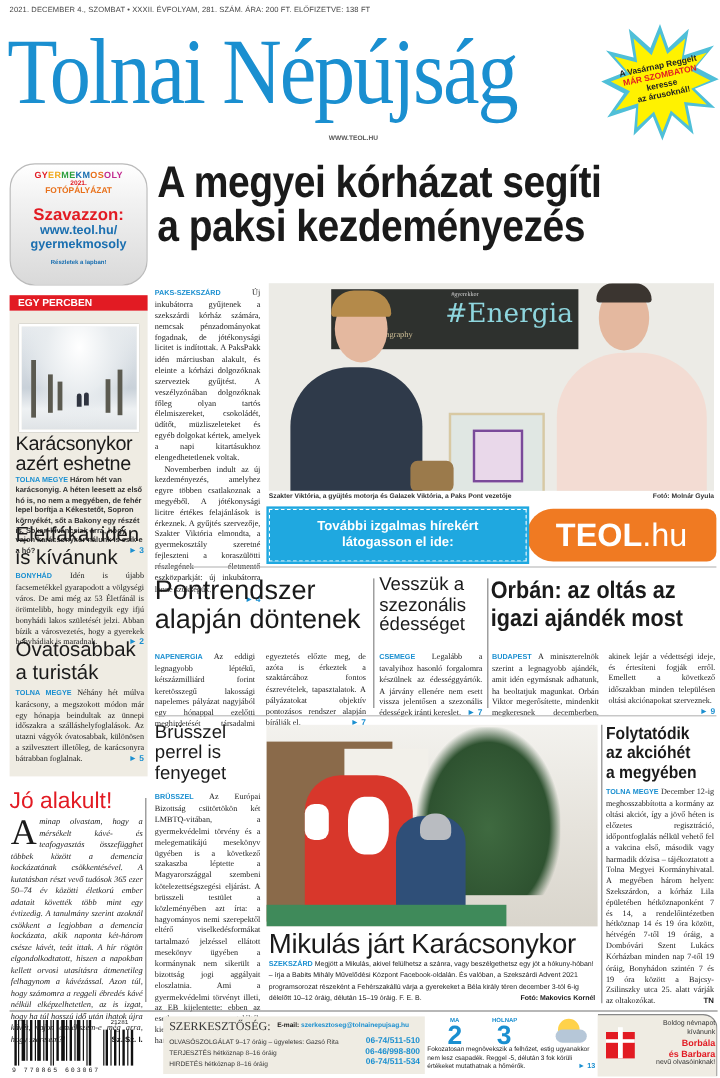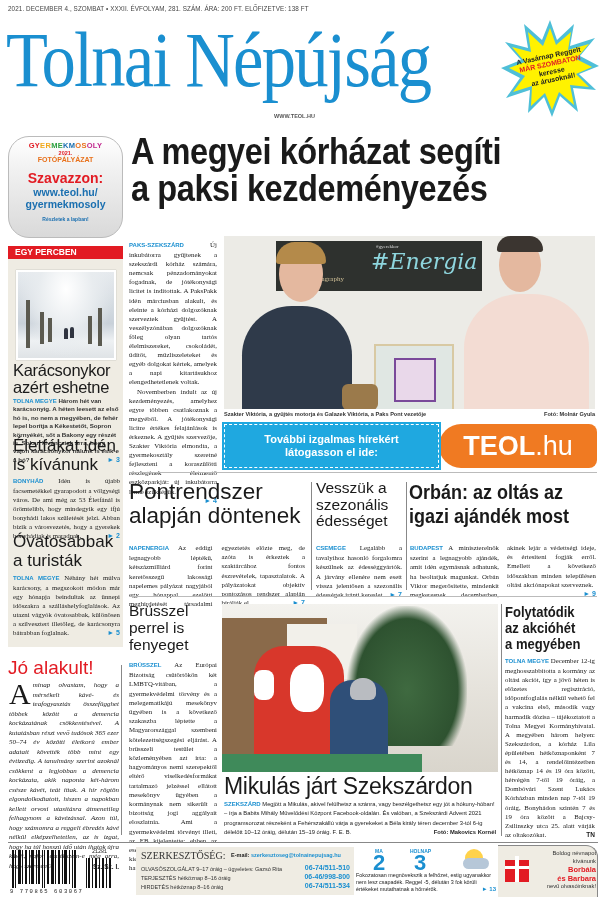--- a/index.html
+++ b/index.html
@@ -51,21 +51,21 @@
   #b-jo { left: 9px; top: 681px; width: 110px; font-size: 7px; line-height: 9.5px; font-style: italic; text-align: justify; }
   #b-jo .drop { float: left; font-size: 30px; line-height: 26px; margin-right: 2px; font-style: normal; }
   #b-jo .sig { float: right; font-style: normal; font-family: "Liberation Sans", sans-serif; font-weight: bold; font-size: 6.5px; }
 
   
   #lead-head { left: 131px; top: 133px; font-family: "Liberation Sans", sans-serif; font-weight: bold; font-size: 37px; line-height: 37px; letter-spacing: -0.5px; transform: scaleX(0.88); transform-origin: left top; white-space: nowrap; }
   #lead-body { left: 129px; top: 240px; width: 88px; }
   #lead-photo { left: 224px; top: 236px; width: 371px; height: 173px; background: #ecebe6; overflow: hidden; }
   #board { left: 52px; top: 5px; width: 206px; height: 50px; background: #2e312e; }
   #board-text1 { left: 10px; top: 18px; color: #d9c9a0; font-size: 10px; font-style: italic; }
-  #board-text2 { left: 95px; top: 8px; color: #8ed6de; font-size: 22px; font-style: italic; font-family: "DejaVu Serif", serif; }
+  #board-text2 { left: 95px; top: 8px; color: #8ed6de; font-size: 22px; font-family: "DejaVu Serif", serif; }
   #board-text3 { left: 30px; top: 34px; color: #cfbf96; font-size: 7px; }
   #board-text4 { left: 100px; top: 3px; color: #ddd; font-size: 5px; }
   .person { position: absolute; border-radius: 45% 45% 0 0; }
   .head { position: absolute; border-radius: 50%; background: #e4b89f; }
   #caption { left: 224px; top: 411px; width: 371px; font-family: "Liberation Sans", sans-serif; font-weight: bold; font-size: 5.6px; color: #333; }
   #caption .credit { float: right; }
 
   #teol { left: 224px; top: 424px; width: 373px; height: 44px; }
   #teol-left { left: 0; top: 0; width: 215px; height: 44px; background: #1fa8e0; border: 1px dashed #fff; outline: 2px solid #1fa8e0; text-align: center; color: #fff; font-family: "Liberation Sans", sans-serif; font-weight: bold; font-size: 11px; line-height: 13px; padding-top: 8px; }
   #teol-right { left: 215px; top: 0; width: 158px; height: 44px; background: #f07a22; border-radius: 22px 8px 8px 22px; color: #fff; font-family: "Liberation Sans", sans-serif; font-size: 27px; line-height: 44px; text-align: center; }
@@ -265,21 +265,21 @@
   <div class="abs" style="left:0;top:14px;width:105px;height:150px;background:#8a6a4a;"></div>
   <div class="abs" style="left:65px;top:20px;width:70px;height:55px;background:#f2f0ea;"></div>
   <div class="abs" style="left:125px;top:2px;width:120px;height:140px;background:radial-gradient(ellipse at 50% 60%, #3f6a40 0%, #2e5230 60%, transparent 72%);"></div>
   <div class="abs" style="left:32px;top:42px;width:90px;height:118px;border-radius:30px 30px 6px 6px;background:#d8372b;"></div>
   <div class="abs" style="left:68px;top:60px;width:34px;height:48px;border-radius:40%;background:#fff;"></div>
   <div class="abs" style="left:32px;top:66px;width:20px;height:30px;border-radius:8px;background:#fff;"></div>
   <div class="abs" style="left:108px;top:76px;width:58px;height:82px;border-radius:22px 22px 4px 4px;background:#2f4f78;"></div>
   <div class="abs" style="left:128px;top:74px;width:26px;height:22px;border-radius:12px 12px 6px 6px;background:#b9bcc1;"></div>
   <div class="abs" style="left:0;top:150px;width:200px;height:18px;background:#3f8a5a;"></div>
 </div>
-<div class="abs" id="h-mik">Mikulás járt Szekszárdon</div>
+<div class="abs" id="h-mik">Mikulás járt Karácsonykor</div>
 <div class="abs" id="b-mik">
   <span class="kicker">SZEKSZÁRD</span>
   <span>Megjött a Mikulás, akivel felülhetsz a szánra, vagy beszélgethetsz egy jót a hókuny-hóban! – írja a Babits Mihály Művelődési Központ Facebook-oldalán. És valóban, a Szekszárdi Advent 2021 programsorozat részeként a Fehérszakállú várja a gyerekeket a Béla király téren december 3-tól 6-ig délelőtt 10–12 óráig, délután 15–19 óráig. F. E. B.</span>
   <span class="credit">Fotó: Makovics Kornél</span>
 </div>
 
 <div class="abs" id="vr3"></div>
 <div class="abs" id="h-folyt">
   <div>Folytatódik</div>
   <div>az akcióhét</div>

